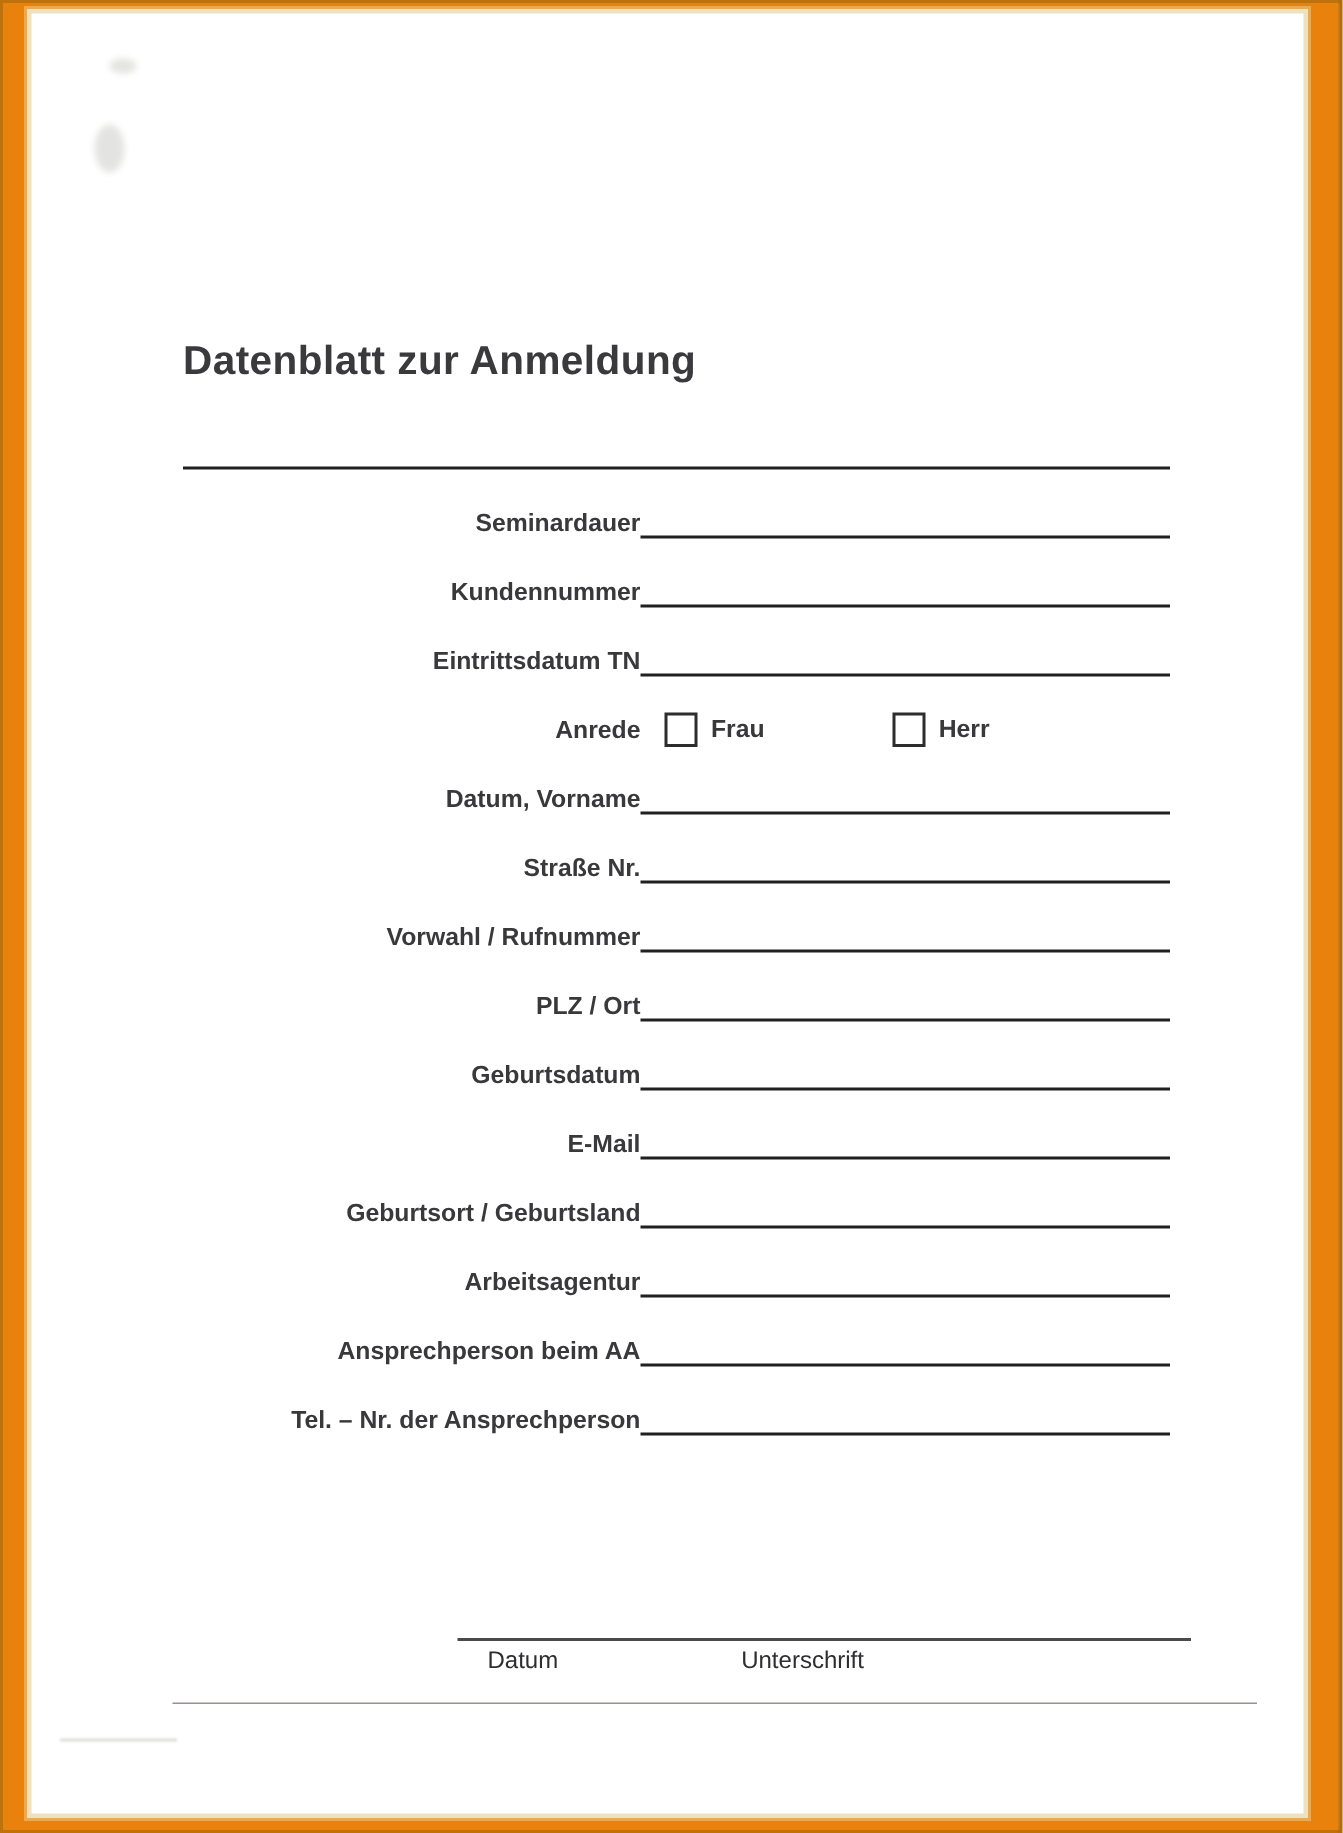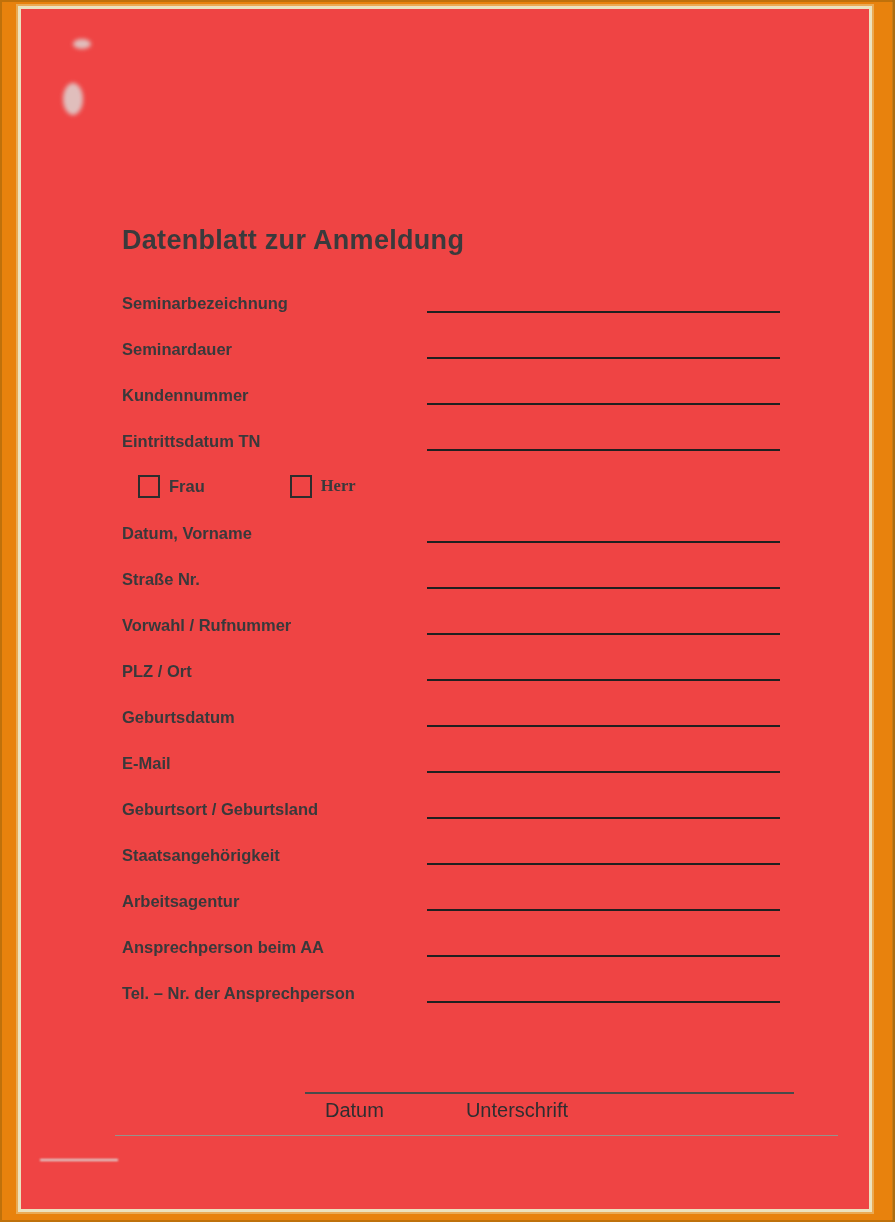--- a/index.html
+++ b/index.html
@@ -13,22 +13,23 @@
   
   .frame-rim {
     position: absolute; inset: 0;
     box-shadow: inset 0 0 0 2px rgba(150,95,10,0.5), inset -3px 0 0 rgba(160,120,40,0.45);
     pointer-events: none;
   }
   
   .page {
     position: absolute;
     left: 21px; top: 9px; right: 26px; bottom: 13px;
-    background: #ef4444;
+    background: #ffffff;
     box-shadow: 0 0 0 3px #ece2bd, 0 0 0 5px rgba(238,220,170,0.45);
+    text-align: right;
   }
   
   .smudge {
     position: absolute;
     background: #dddddb;
     border-radius: 50%;
     filter: blur(2px);
     opacity: 0.8;
   }
   .smudge.s1 { left: 52px; top: 30px; width: 18px; height: 10px; }
@@ -76,21 +77,21 @@
     display: flex;
     align-items: flex-end;
     margin-bottom: 0;
     padding-left: 16px;
   }
   .cb-group {
     display: flex;
     align-items: center;
     cursor: pointer;
   }
-  .cb-group + .cb-group { margin-left: 85px; font-family: Liberation Serif, serif; }
+  .cb-group + .cb-group { margin-left: 85px; }
   .cb-box {
     width: 18px; height: 19px;
     border: 2px solid #2d2d2d;
     background: transparent;
     display: inline-block;
   }
   .cb-label {
     font-size: 16.5px;
     font-weight: bold;
     color: #39393b;
@@ -104,22 +105,23 @@
     left: 284px; top: 1083px;
     width: 489px;
   }
   .sig-line {
     border-top: 2px solid #4a4a4a;
     height: 0;
   }
   .sig-labels {
     display: flex;
     margin-top: 5px;
-    font-size: 20px;
+    font-size: 16px;
     color: #2e2e30;
+    gap: 40px;
   }
   .sig-labels .date-label { margin-left: 20px; }
   .sig-labels .signature-label { margin-left: 82px; }
 
   .footer-line {
     position: absolute;
     left: 94px; top: 1126px;
     width: 723px;
     border-top: 1.5px solid #95938c;
   }
@@ -143,40 +145,40 @@
 <div class="frame-rim"></div>
 
 <div class="page">
   <div class="smudge s1"></div>
   <div class="smudge s2"></div>
 
   <h1 class="title">Datenblatt zur Anmeldung</h1>
 
   <div class="rows" id="rows">
   <div class="row">
-    <span class="field-label">Seminarbezeichnung</span>
     <span class="field-line"></span>
   </div>
 
   <div class="row">
     <span class="field-label">Seminardauer</span>
     <span class="field-line"></span>
   </div>
 
   <div class="row">
     <span class="field-label">Kundennummer</span>
     <span class="field-line"></span>
   </div>
 
   <div class="row">
     <span class="field-label">Eintrittsdatum TN</span>
     <span class="field-line"></span>
   </div>
 
   <div class="row">
+    <span class="field-label">Anrede</span>
     <span class="cb-options">
           <span class="cb-group">
             <span class="cb-box"></span>
             <span class="cb-label">Frau</span>
           </span>
           <span class="cb-group">
             <span class="cb-box"></span>
             <span class="cb-label">Herr</span>
           </span>
         </span>
@@ -210,24 +212,20 @@
   <div class="row">
     <span class="field-label">E-Mail</span>
     <span class="field-line"></span>
   </div>
 
   <div class="row">
     <span class="field-label">Geburtsort / Geburtsland</span>
     <span class="field-line"></span>
   </div>
 
-  <div class="row">
-    <span class="field-label">Staatsangehörigkeit</span>
-    <span class="field-line"></span>
-  </div>
 
   <div class="row">
     <span class="field-label">Arbeitsagentur</span>
     <span class="field-line"></span>
   </div>
 
   <div class="row">
     <span class="field-label">Ansprechperson beim AA</span>
     <span class="field-line"></span>
   </div>

